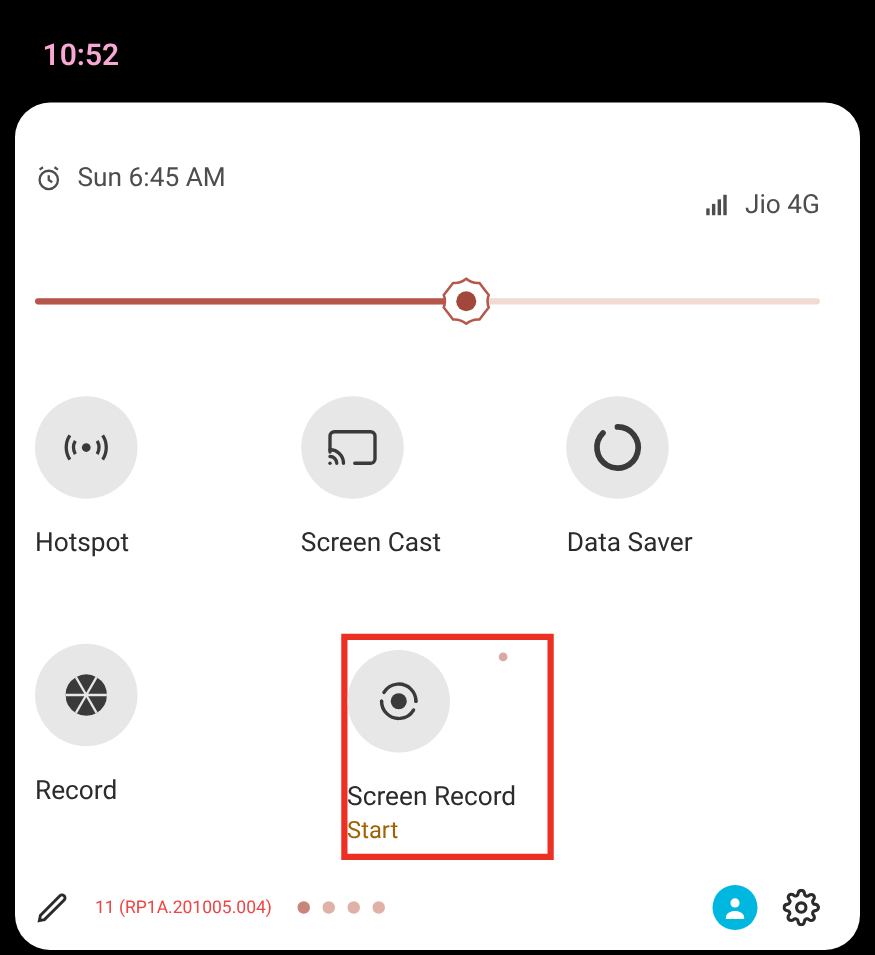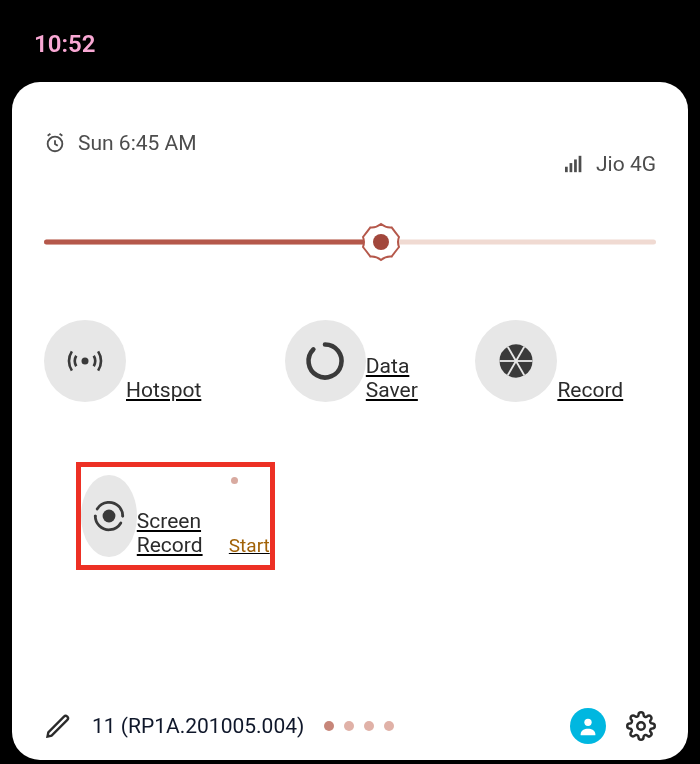--- a/index.html
+++ b/index.html
@@ -20,21 +20,21 @@
       font-weight: 600;
     }
     .panel {
       position: absolute;
       top: 82px;
       left: 12px;
       right: 12px;
       bottom: 4px;
       background: #fff;
       border-radius: 28px;
-      padding: 28px 32px 16px 32px;
+      padding: 28px 32px 16px 16px;
       display: flex;
       flex-direction: column;
     }
     .status-bar {
       display: flex;
       align-items: center;
       justify-content: space-between;
       color: #4d4d4d;
       font-size: 21px;
     }
@@ -75,24 +75,24 @@
 
     .tiles-grid {
       margin-top: 52px;
       display: grid;
       grid-template-columns: repeat(3, 1fr);
       row-gap: 52px;
       column-gap: 10px;
     }
     .tile {
       display: flex;
-      align-items: flex-end;
+      flex-direction: column;
+      align-items: flex-start;
       position: relative;
       padding: 8px 0;
-      text-decoration: underline;
     }
     .tile-circle {
       width: 82px;
       height: 82px;
       border-radius: 50%;
       background: #e7e7e7;
       display: flex;
       align-items: center;
       justify-content: center;
     }
@@ -131,22 +131,22 @@
       gap: 10px;
     }
     .page-dots .d {
       width: 10px;
       height: 10px;
       border-radius: 50%;
       background: #e0b1a7;
     }
     .page-dots .d.active { background: #c78679; }
     .build-text {
-      font-size: 21px;
-      color: #0f172a;
+      font-size: 14px;
+      color: #ef4444;
     }
     .spacer { flex: 1; }
     .avatar-circle {
       width: 36px;
       height: 36px;
       background: #00b7e0;
       border-radius: 50%;
       display: flex;
       align-items: center;
       justify-content: center;
@@ -203,20 +203,31 @@
       <div class="tile-circle">
         <svg class="ic" width="42" height="42" viewBox="0 0 48 48" fill="none" stroke="#3a3a3a" stroke-width="3">
           <circle cx="24" cy="24" r="4" fill="#3a3a3a" stroke="none"></circle>
           <path d="M14 30a12 12 0 0 1 0-12M34 18a12 12 0 0 1 0 12"></path>
           <path d="M9 35a20 20 0 0 1 0-22M39 13a20 20 0 0 1 0 22"></path>
         </svg>
       </div>
       <div class="tile-label">Hotspot</div>
     </div>
 
+    <div class="tile">
+      <div class="tile-circle">
+        <svg class="ic" width="44" height="36" viewBox="0 0 48 40" fill="none" stroke="#3a3a3a" stroke-width="3" stroke-linecap="round">
+          <path d="M4 24V10a4 4 0 0 1 4-4h32a4 4 0 0 1 4 4v20a4 4 0 0 1-4 4H26"></path>
+          <path d="M4 34a0 0 0 0 1 0 0"></path>
+          <path d="M4 28a6 6 0 0 1 6 6"></path>
+          <path d="M4 22a12 12 0 0 1 12 12"></path>
+        </svg>
+      </div>
+      <div class="tile-label">Screen Cast</div>
+    </div>
 
     <div class="tile">
       <div class="tile-circle">
         <svg class="ic" width="44" height="44" viewBox="0 0 48 48" fill="none" stroke="#3a3a3a" stroke-width="5" stroke-linecap="round">
           <path d="M24 6a18 18 0 1 1-12.7 5.3"></path>
         </svg>
       </div>
       <div class="tile-label">Data Saver</div>
     </div>
 

